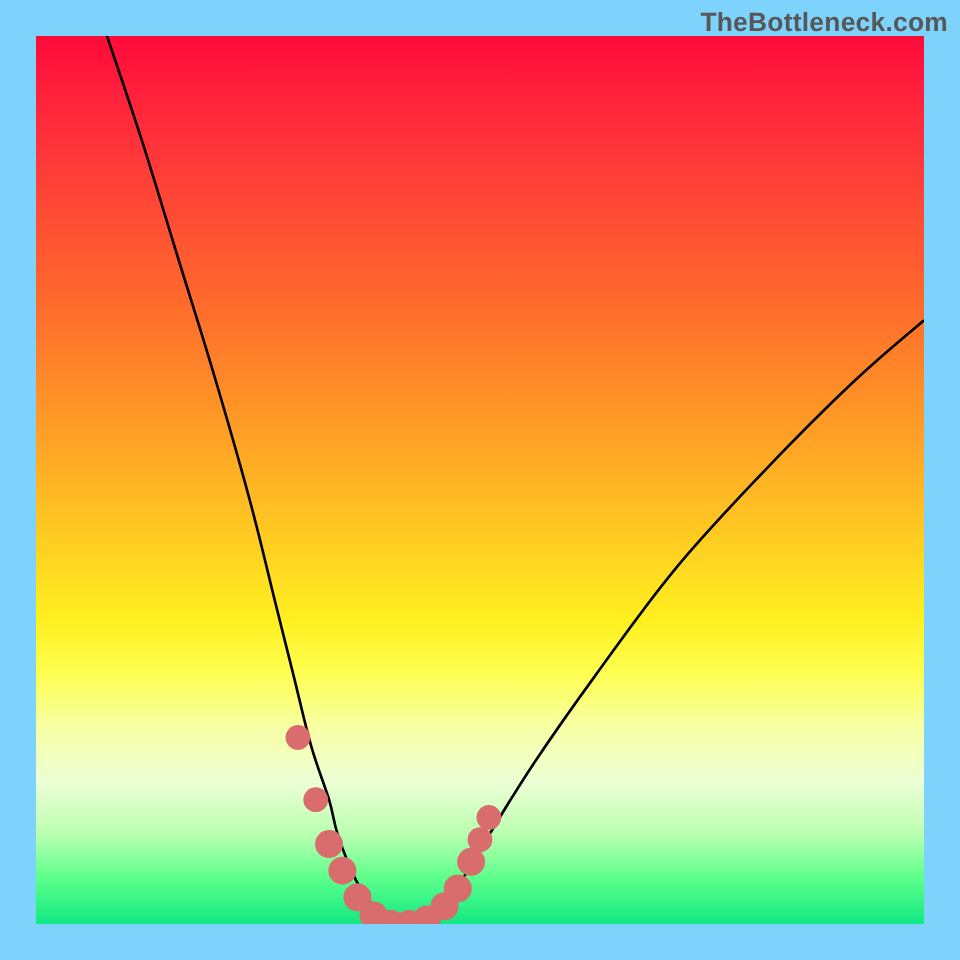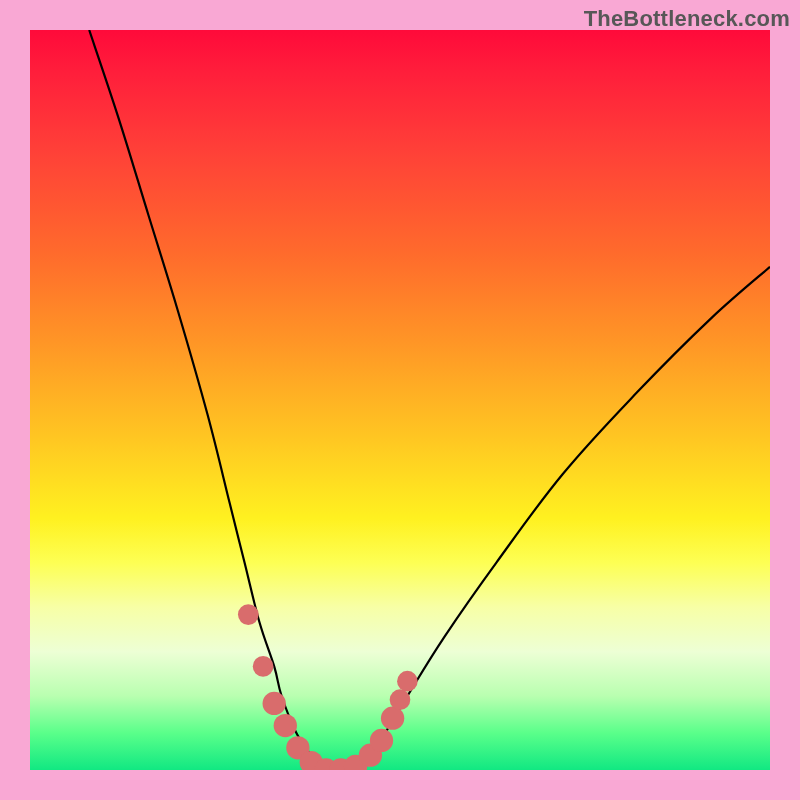--- a/index.html
+++ b/index.html
@@ -9,21 +9,21 @@
     height: 800px;
     background: #000;
     font-family: Arial, Helvetica, sans-serif;
     overflow: hidden;
   }
   .frame {
     position: absolute;
     left: 0; top: 0;
     width: 800px;
     height: 800px;
-    background: #f9a8d4;
+    background: #7dd3fc;
   }
   .watermark {
     position: absolute;
     top: 6px;
     right: 10px;
     font-size: 22px;
     font-weight: 600;
     color: #575757;
     letter-spacing: 0.2px;
   }

